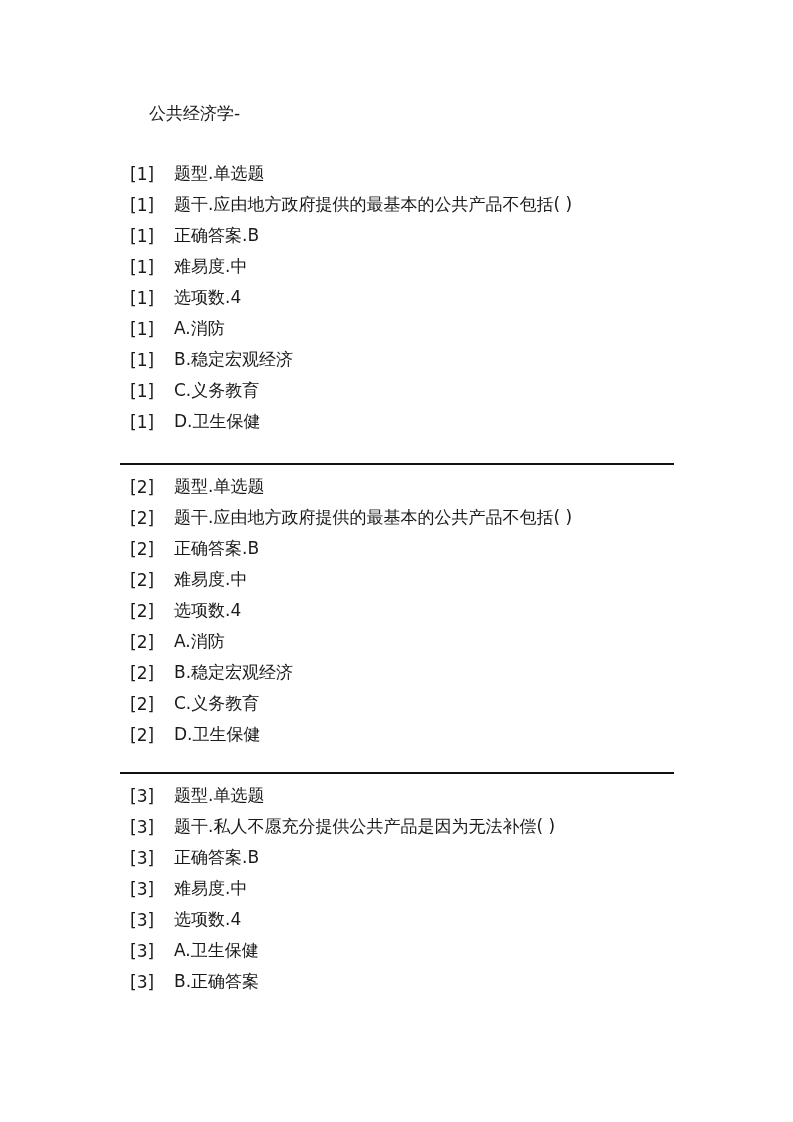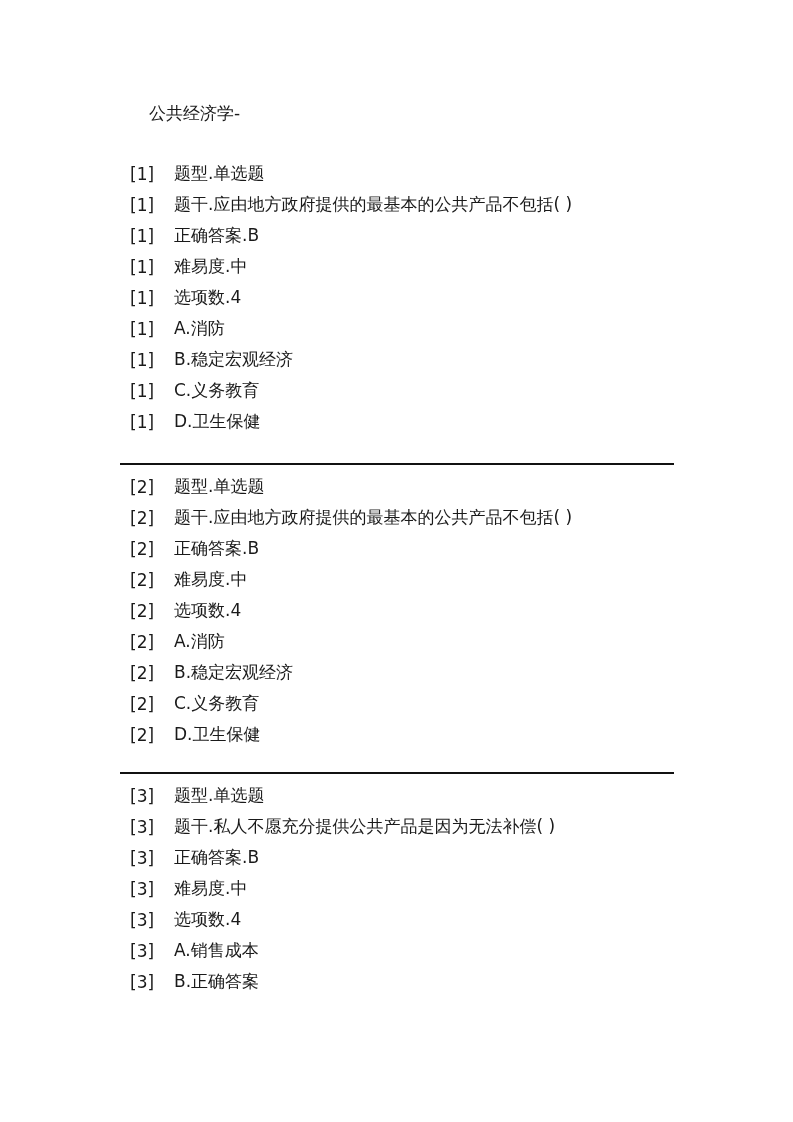--- a/index.html
+++ b/index.html
@@ -149,19 +149,19 @@
   <div class="row">
       <span class="idx">[3]</span>
       <span class="txt">难易度.中</span>
     </div>
   <div class="row">
       <span class="idx">[3]</span>
       <span class="txt">选项数.4</span>
     </div>
   <div class="row">
       <span class="idx">[3]</span>
-      <span class="txt">A.销售成本</span>
+      <span class="txt">A.卫生保健</span>
     </div>
   <div class="row">
       <span class="idx">[3]</span>
       <span class="txt">B.正确答案</span>
     </div>
 </div>
 
 </body></html>

